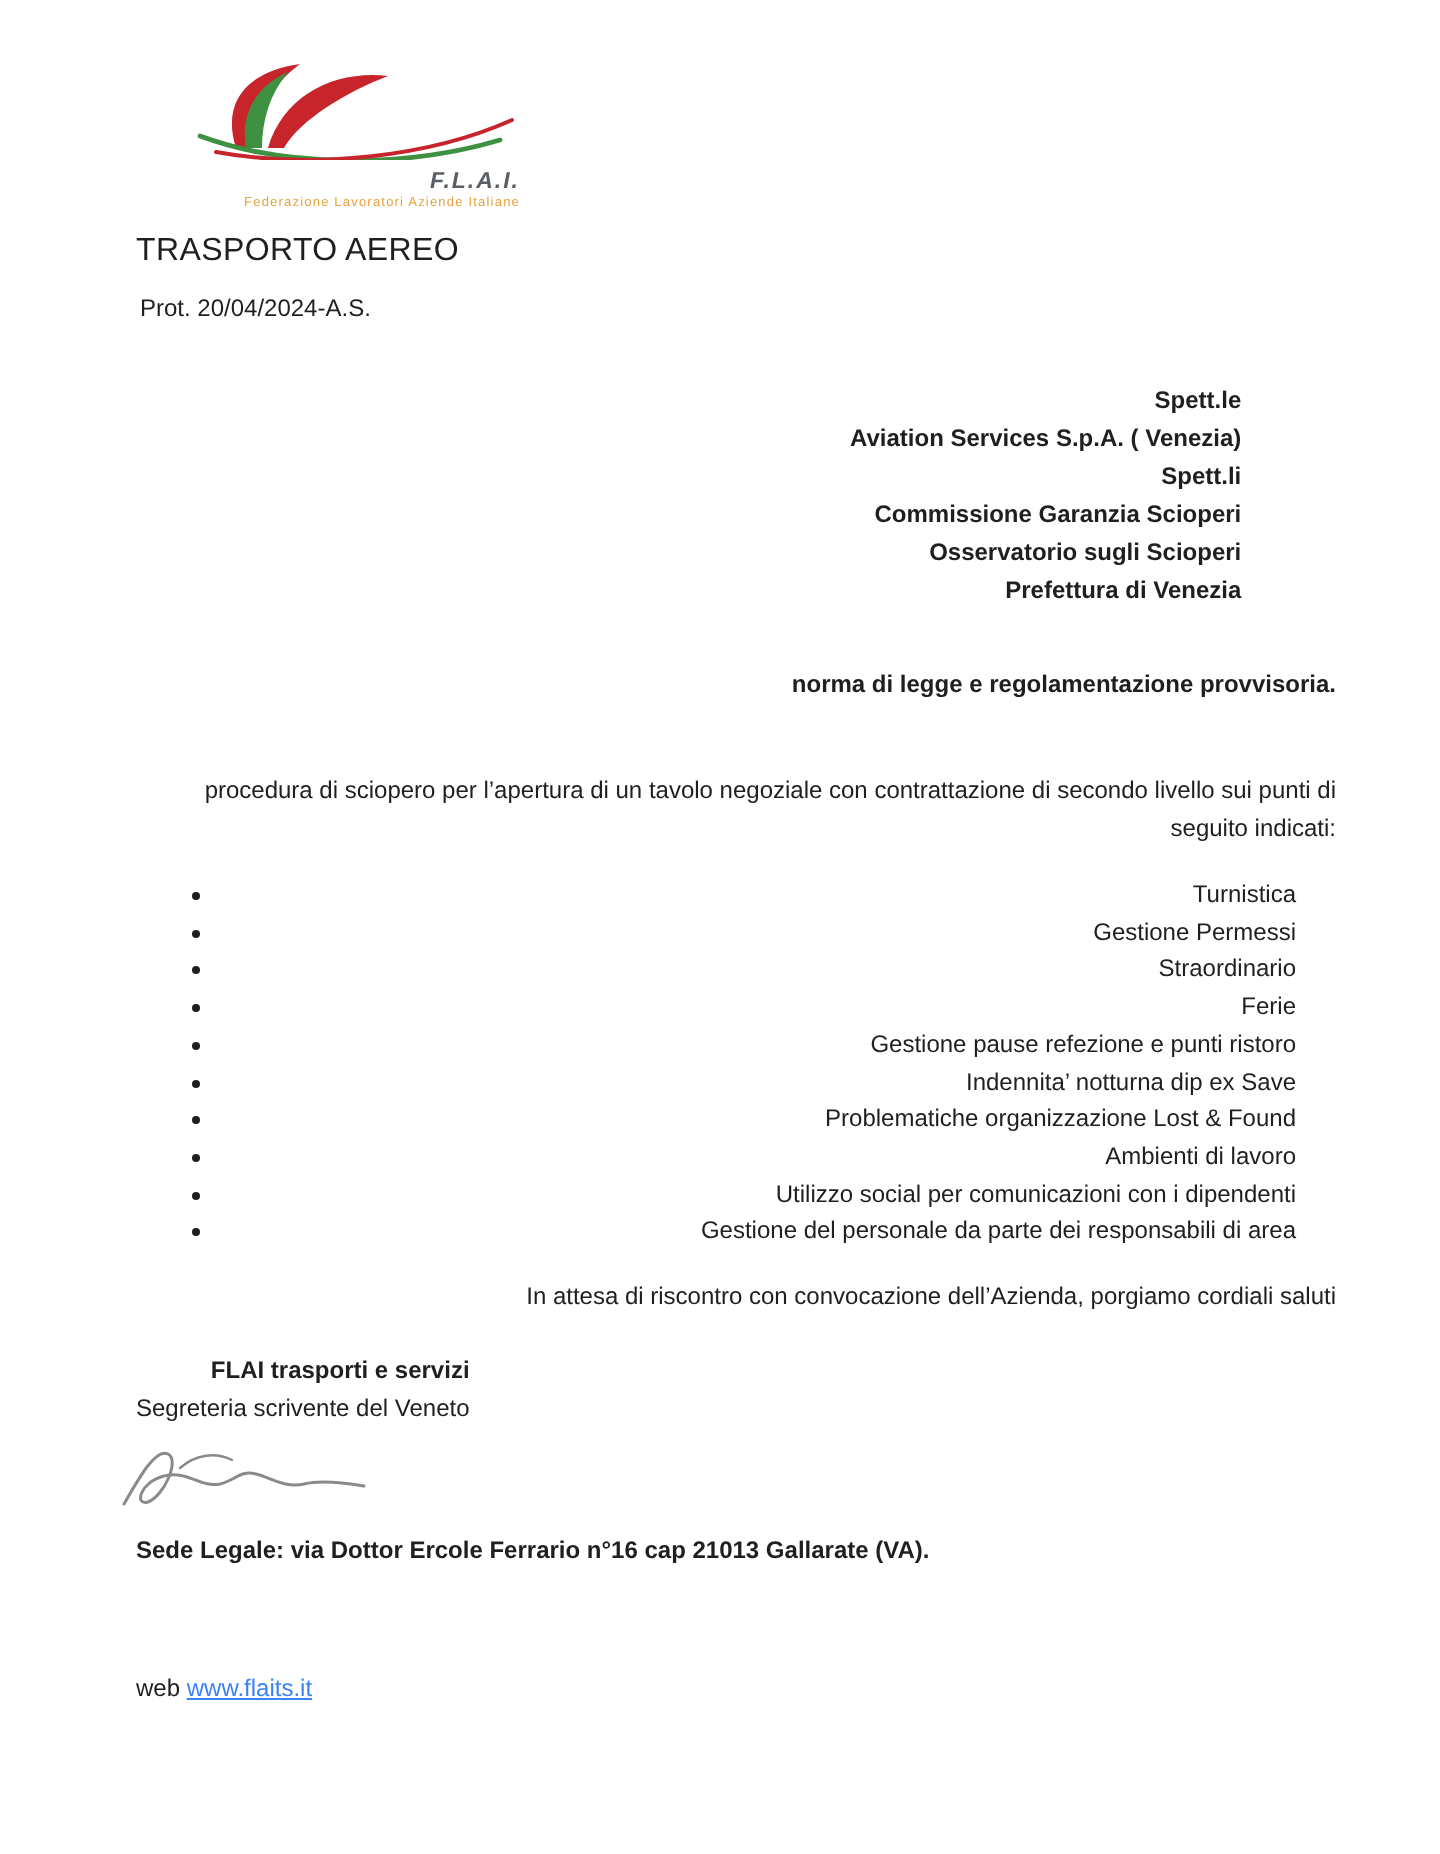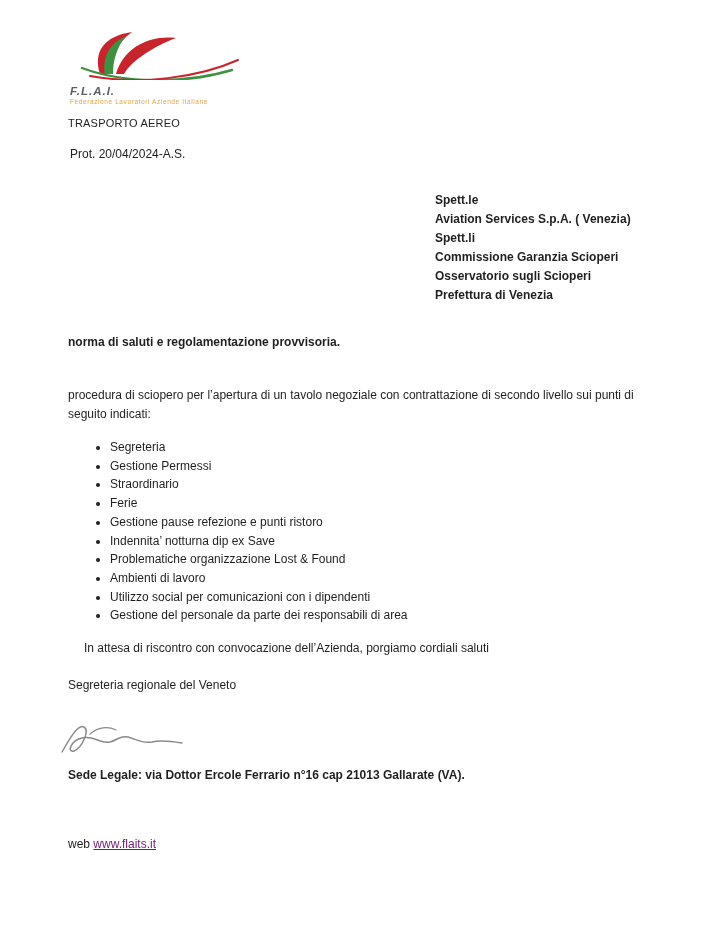--- a/index.html
+++ b/index.html
@@ -6,64 +6,64 @@
   .page {
     position: relative;
     width: 720px;
     height: 927px;
     background: #ffffff;
     font-family: "Liberation Sans", sans-serif;
     font-size: 12px;
     color: #1f1f1f;
     overflow: hidden;
   }
-  .abs { position: absolute; }
+  .abs { position: absolute; text-align: right; }
 
   
   .logo { left: 70px; top: 30px; width: 190px; }
   .logo-acronym {
     font-weight: 700;
     font-style: italic;
     font-size: 11.5px;
     color: #5a5f66;
     letter-spacing: 1px;
     margin-top: 2px;
   }
   .logo-tagline {
     font-size: 6.5px;
     color: #e6a23c;
     letter-spacing: 0.6px;
     margin-top: 1px;
     white-space: nowrap;
   }
 
-  .dept { left: 68px; top: 117px; font-size: 11px; letter-spacing: 0.2px; }
+  .dept { left: 68px; top: 117px; font-size: 16px; letter-spacing: 0.2px; }
   .prot { left: 70px; top: 147px; }
 
-  .recipients { left: 435px; top: 191px; line-height: 19px; font-weight: 700; }
+  .recipients { left: 425px; top: 191px; line-height: 19px; font-weight: 700; }
 
   .subject { left: 68px; top: 333px; width: 600px; font-weight: 700; line-height: 19px; }
 
   .intro { left: 68px; top: 386px; width: 600px; line-height: 18.5px; }
 
   .bullets-wrap { left: 68px; top: 438px; width: 580px; }
   ul.bullets { margin: 0; padding-left: 42px; list-style: disc; }
   ul.bullets li { line-height: 18.7px; }
 
-  .closing { left: 68px; top: 641px; width: 600px; margin-left: 16px; }
+  .closing { left: 68px; top: 641px; width: 600px; }
 
   .signoff { left: 68px; top: 676px; line-height: 19px; }
   .signoff .org { font-weight: 700; }
 
   .signature { left: 58px; top: 714px; }
 
   .footer { left: 68px; top: 765px; line-height: 21.5px; font-weight: 700; }
 
   .webline { left: 68px; top: 837px; font-weight: 400; }
-  .webline a { color: #701a75; text-decoration: underline; cursor: pointer; }
+  .webline a { color: #3b82f6; text-decoration: underline; cursor: pointer; }
 </style>
 </head>
 <body>
 
 <div class="page">
 
   <div class="abs logo">
     <svg width="172" height="50" viewBox="0 0 172 50">
 
       <path d="M30,44 C23,22 34,6 62,2 C47,13 40,28 39,44 Z" fill="#c8242b"></path>
@@ -86,47 +86,48 @@
   <div class="abs recipients">
     <div>Spett.le</div>
     <div>Aviation Services S.p.A. ( Venezia)</div>
     <div>Spett.li</div>
     <div>Commissione Garanzia Scioperi</div>
     <div>Osservatorio sugli Scioperi</div>
     <div>Prefettura di Venezia</div>
   </div>
 
   <div class="abs subject">
-    <div>norma di saluti e regolamentazione provvisoria.</div>
+    <div>norma di legge e regolamentazione provvisoria.</div>
   </div>
 
   <div class="abs intro">
     <div>procedura di sciopero per l’apertura di un tavolo negoziale con contrattazione di secondo livello sui punti di</div>
     <div>seguito indicati:</div>
   </div>
 
   <div class="abs bullets-wrap">
     <ul class="bullets">
-      <li>Segreteria</li>
+      <li>Turnistica</li>
       <li>Gestione Permessi</li>
       <li>Straordinario</li>
       <li>Ferie</li>
       <li>Gestione pause refezione e punti ristoro</li>
       <li>Indennita’ notturna dip ex Save</li>
       <li>Problematiche organizzazione Lost &amp; Found</li>
       <li>Ambienti di lavoro</li>
       <li>Utilizzo social per comunicazioni con i dipendenti</li>
       <li>Gestione del personale da parte dei responsabili di area</li>
     </ul>
   </div>
 
   <div class="abs closing">In attesa di riscontro con convocazione dell’Azienda, porgiamo cordiali saluti</div>
 
   <div class="abs signoff">
-    <div>Segreteria regionale del Veneto</div>
+    <div class="org">FLAI trasporti e servizi</div>
+    <div>Segreteria scrivente del Veneto</div>
   </div>
 
   <div class="abs signature">
     <svg width="140" height="48" viewBox="0 0 140 48">
       <path d="M4,38 C12,24 20,10 26,13 C32,16 24,34 16,37 C9,39 12,27 24,24 C36,21 42,30 52,28 C60,26 62,21 70,23 C78,25 84,30 94,28 C102,26 112,27 124,29" fill="none" stroke="#8a8a8a" stroke-width="1.5" stroke-linecap="round"></path>
       <path d="M32,20 C40,13 50,12 58,16" fill="none" stroke="#8a8a8a" stroke-width="1.2" stroke-linecap="round"></path>
     </svg>
   </div>
 
   <div class="abs footer">

